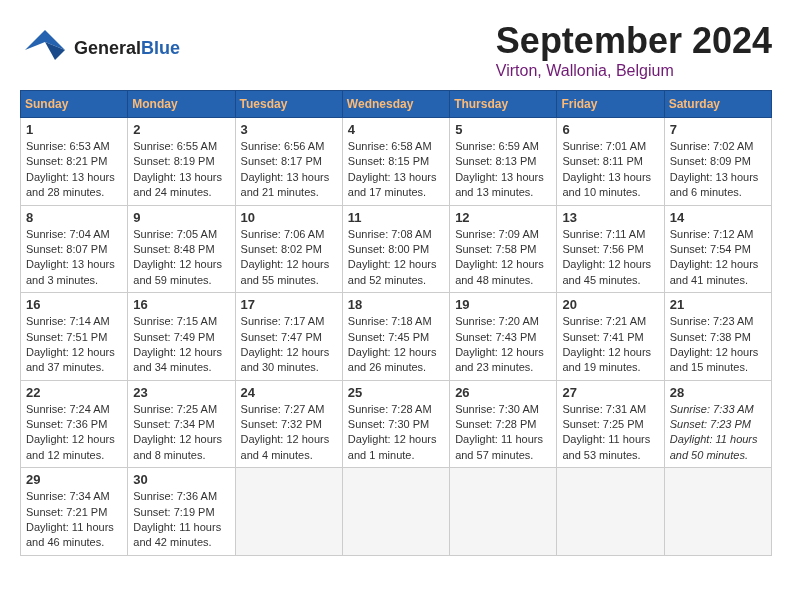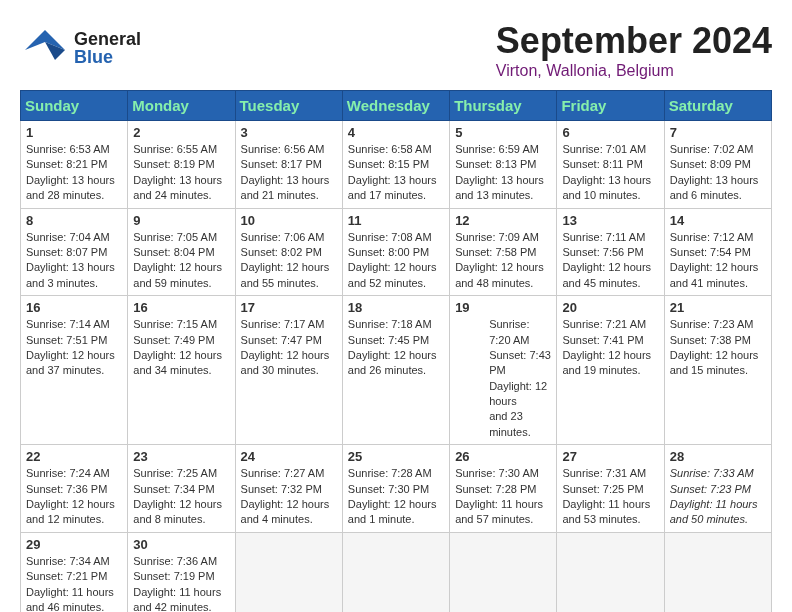--- a/index.html
+++ b/index.html
@@ -28,23 +28,23 @@
       font-size: 16px;
       color: #701a75;
     }
     .calendar {
       width: 100%;
       border-collapse: collapse;
       table-layout: fixed;
     }
     .calendar th {
       background-color: #2563b0;
-      color: #86efac;
+      color: #fdba74;
       padding: 6px 4px;
-      font-size: 15px;
+      font-size: 12px;
       font-weight: bold;
       text-align: left;
       border: 1px solid #1a4a8a;
     }
     .calendar td {
       vertical-align: top;
       border: 1px solid #ccc;
       padding: 4px 5px;
       font-size: 10px;
       color: #333;
@@ -64,21 +64,21 @@
       line-height: 1.4;
       font-size: 11px;
     }
     .logo-wrapper {
       display: flex;
       align-items: center;
       gap: 4px;
     }
     .logo-name-block {
       display: flex;
-      flex-direction: column;
+      flex-direction: row;
       line-height: 1;
     }
     .logo-general {
       font-size: 18px;
       font-weight: bold;
       color: #222;
     }
     .logo-blue {
       font-size: 18px;
       font-weight: bold;
@@ -176,21 +176,21 @@
         <td>
           <span class="day-number">8</span>
           <div class="day-info" style="white-space: pre-line;">Sunrise: 7:04 AM
 Sunset: 8:07 PM
 Daylight: 13 hours
 and 3 minutes.</div>
         </td>
         <td>
           <span class="day-number">9</span>
           <div class="day-info" style="white-space: pre-line;">Sunrise: 7:05 AM
-Sunset: 8:04 PM
+Sunset: 8:48 PM
 Daylight: 12 hours
 and 59 minutes.</div>
         </td>
         <td>
           <span class="day-number">10</span>
           <div class="day-info" style="white-space: pre-line;">Sunrise: 7:06 AM
 Sunset: 8:02 PM
 Daylight: 12 hours
 and 55 minutes.</div>
         </td>
@@ -247,21 +247,21 @@
         </td>
         <td>
           <span class="day-number">18</span>
           <div class="day-info" style="white-space: pre-line;">Sunrise: 7:18 AM
 Sunset: 7:45 PM
 Daylight: 12 hours
 and 26 minutes.</div>
         </td>
         <td>
           <span class="day-number">19</span>
-          <div class="day-info" style="white-space: pre-line; margin-left: 34px;">Sunrise: 7:20 AM
+          <div class="day-info" style="white-space: pre-line;">Sunrise: 7:20 AM
 Sunset: 7:43 PM
 Daylight: 12 hours
 and 23 minutes.</div>
         </td>
         <td>
           <span class="day-number">20</span>
           <div class="day-info" style="white-space: pre-line;">Sunrise: 7:21 AM
 Sunset: 7:41 PM
 Daylight: 12 hours
 and 19 minutes.</div>

